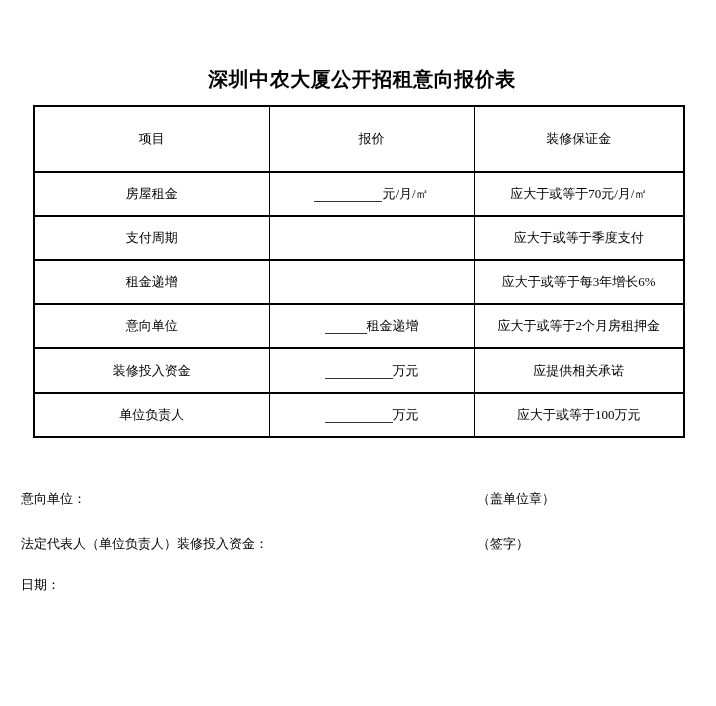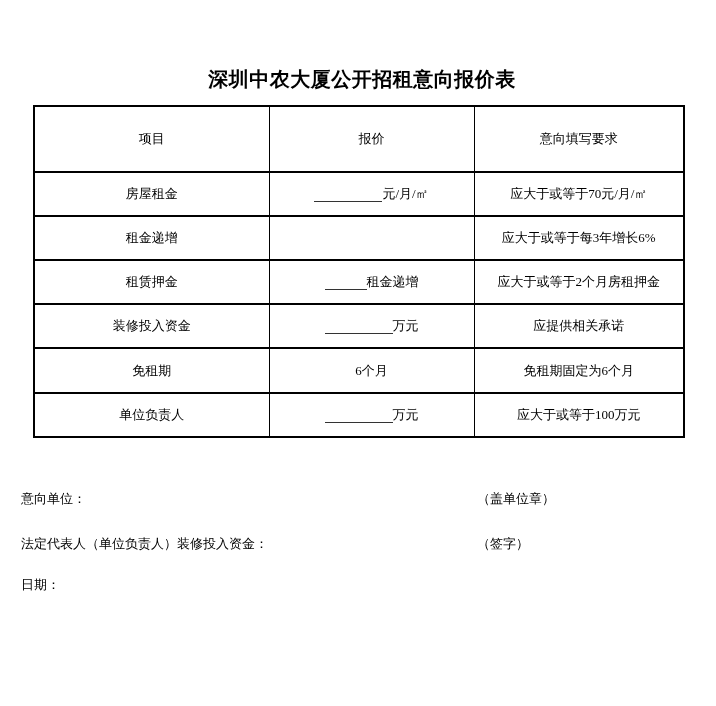--- a/index.html
+++ b/index.html
@@ -84,53 +84,53 @@
   <table class="quote-table">
     <colgroup>
         <col class="c1">
         <col class="c2">
         <col class="c3">
       </colgroup>
     <tbody>
       <tr class="hdr">
         <td>项目</td>
         <td>报价</td>
-        <td>意向填写要求</td>
+        <td>装修保证金</td>
       </tr>
 
       <tr class="row">
         <td>房屋租金</td>
         <td><span class="blank long"></span><span>元/月/㎡</span></td>
         <td>应大于或等于70元/月/㎡</td>
       </tr>
 
+      <tr class="row">
+        <td>支付周期</td>
+        <td></td>
+        <td>应大于或等于季度支付</td>
+      </tr>
 
       <tr class="row">
         <td>租金递增</td>
         <td></td>
         <td>应大于或等于每3年增长6%</td>
       </tr>
 
       <tr class="row">
-        <td>租赁押金</td>
+        <td>意向单位</td>
         <td><span class="blank short"></span><span>租金递增</span></td>
         <td>应大于或等于2个月房租押金</td>
       </tr>
 
       <tr class="row">
         <td>装修投入资金</td>
         <td><span class="blank long"></span><span>万元</span></td>
         <td>应提供相关承诺</td>
       </tr>
 
-      <tr class="row">
-        <td>免租期</td>
-        <td>6个月</td>
-        <td>免租期固定为6个月</td>
-      </tr>
 
       <tr class="row">
         <td>单位负责人</td>
         <td><span class="blank long"></span><span>万元</span></td>
         <td>应大于或等于100万元</td>
       </tr>
     </tbody>
   </table>
 
   <div class="footer-line fl-1">

